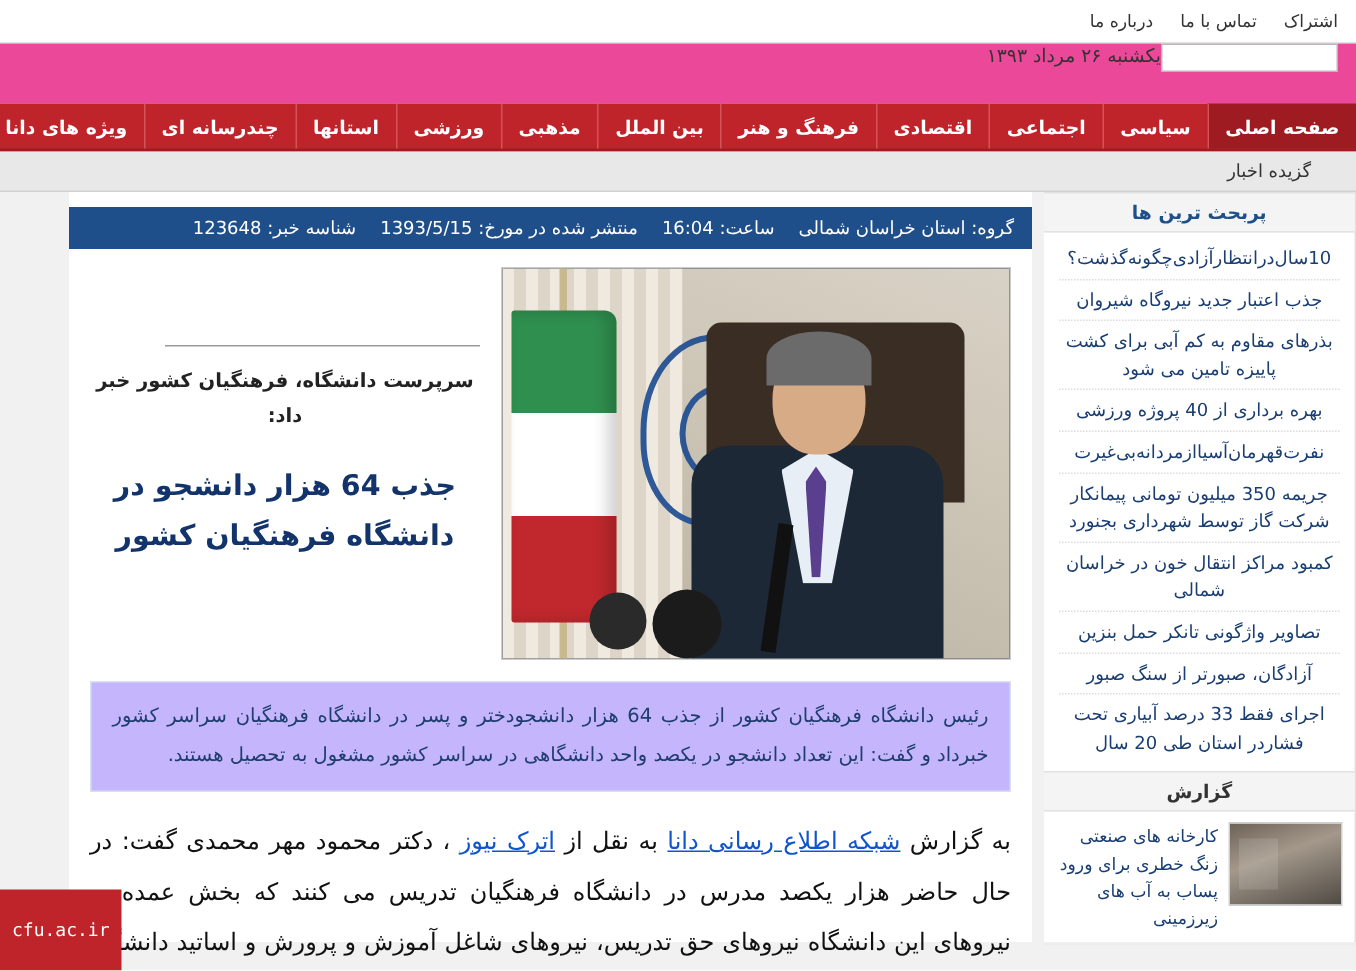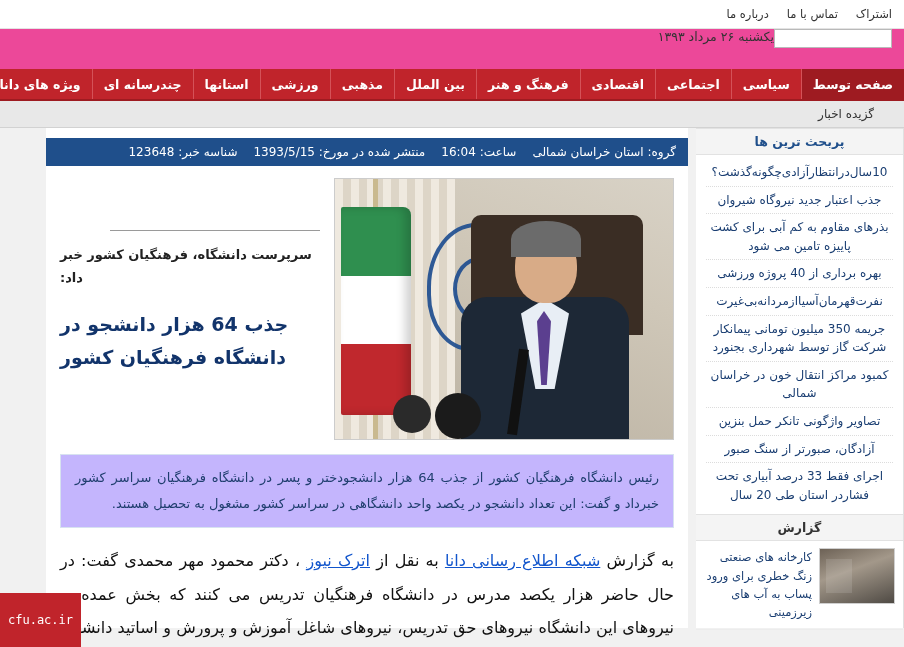--- a/index.html
+++ b/index.html
@@ -300,21 +300,21 @@
   }
   .photo .mic3 {
     position: absolute; right: 242px; bottom: 6px; width: 38px; height: 38px;
     background: #2a2a2a;
     border-radius: 50%;
   }
 
   .headline-col {
     flex: 1;
     padding-top: 52px;
-    text-align: left;
+    text-align: center;
     direction: rtl;
   }
   .rule {
     width: 210px;
     height: 1px;
     background: #9a9a9a;
     margin: 0 0 12px auto;
   }
   .kicker {
     font-size: 13px;
@@ -379,21 +379,21 @@
       <span>درباره ما</span>
     </div>
   </div>
 
   <div class="header">
     <input class="search-box" type="text" placeholder="" style="">
     <div class="date">یکشنبه ۲۶ مرداد ۱۳۹۳</div>
   </div>
 
   <div class="nav">
-    <div class="nav-item active">صفحه توسط</div>
+    <div class="nav-item active">صفحه اصلی</div>
     <div class="nav-item">سیاسی</div>
     <div class="nav-item">اجتماعی</div>
     <div class="nav-item">اقتصادی</div>
     <div class="nav-item">فرهنگ و هنر</div>
     <div class="nav-item">بین الملل</div>
     <div class="nav-item">مذهبی</div>
     <div class="nav-item">ورزشی</div>
     <div class="nav-item">استانها</div>
     <div class="nav-item">چندرسانه ای</div>
     <div class="nav-item">ویژه های دانا</div>

